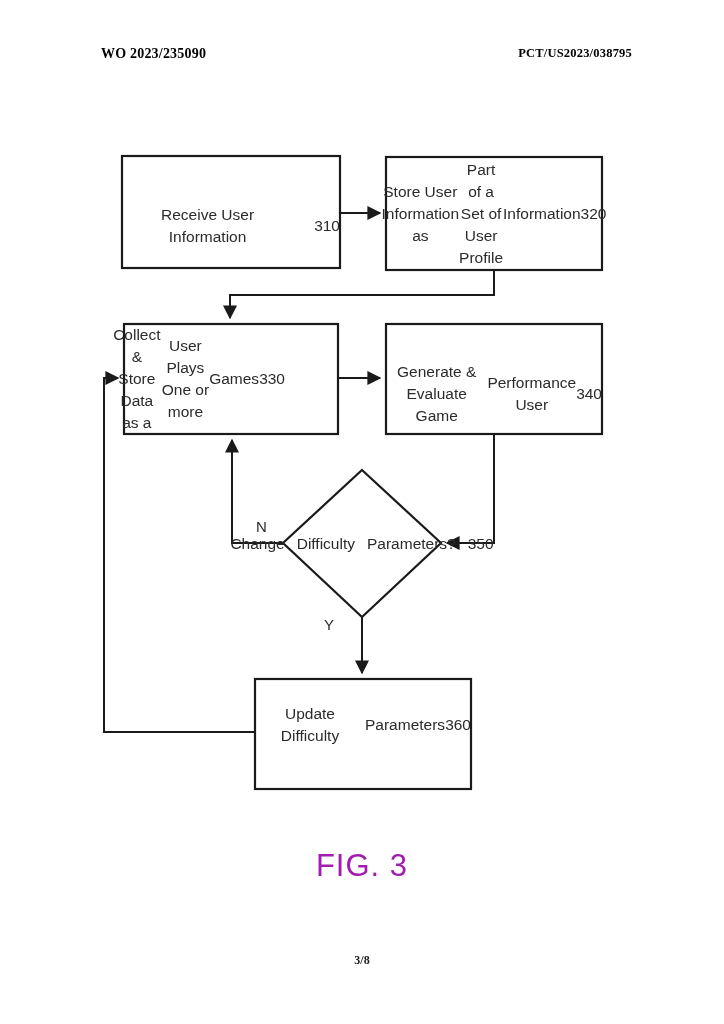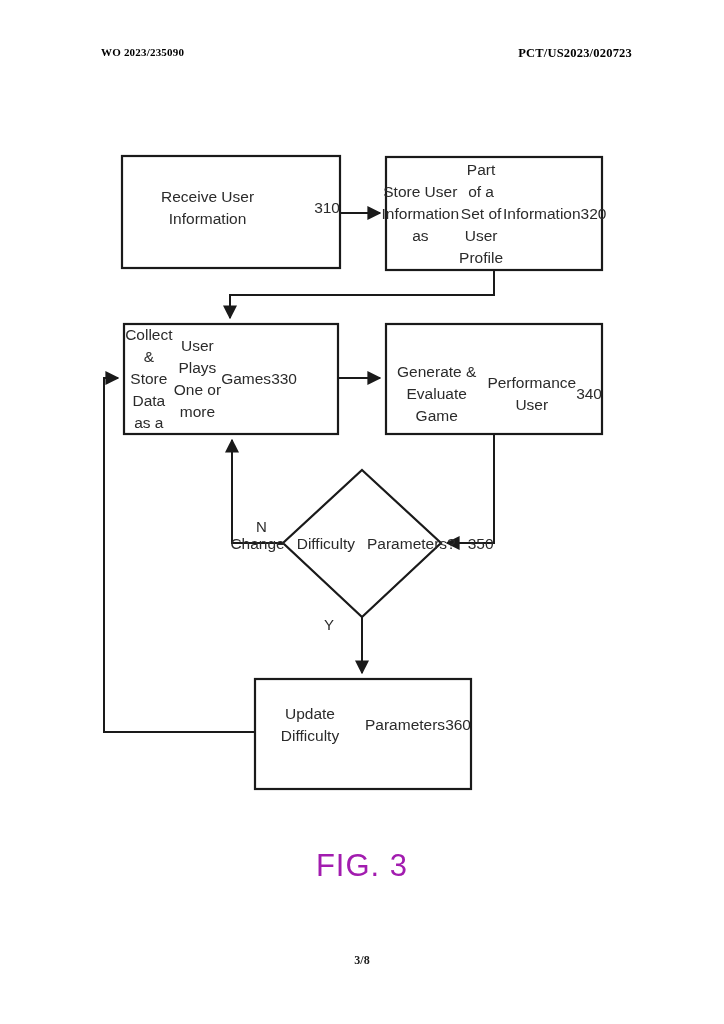--- a/index.html
+++ b/index.html
@@ -24,21 +24,21 @@
     left: 0;
     width: 724px;
     height: 20px;
   }
   .hdr-left {
     position: absolute;
     left: 101px;
     top: 0;
     font-family: "Liberation Serif", serif;
     font-weight: bold;
-    font-size: 11px;
+    font-size: 14px;
     letter-spacing: 0.2px;
     white-space: nowrap;
   }
   .hdr-right {
     position: absolute;
     right: 92px;
     top: 0;
     font-family: "Liberation Serif", serif;
     font-weight: bold;
     font-size: 12.5px;
@@ -109,21 +109,21 @@
     font-weight: bold;
     font-size: 12px;
     color: #1a1a1a;
   }
 </style>
 </head>
 <body>
 
 <div class="page-header">
   <div class="hdr-left">WO 2023/235090</div>
-  <div class="hdr-right">PCT/US2023/020723</div>
+  <div class="hdr-right">PCT/US2023/038795</div>
 </div>
 
 <div class="flow-canvas">
 
   <svg class="flow-svg" viewBox="0 0 724 1024" xmlns="http://www.w3.org/2000/svg">
     <defs>
       <marker id="arrow" viewBox="0 0 10 10" refX="9" refY="5" markerWidth="7" markerHeight="7" orient="auto-start-reverse">
         <path d="M 0 0 L 10 5 L 0 10 z" fill="#1a1a1a"></path>
       </marker>
     </defs>
@@ -154,33 +154,33 @@
       <path d="M 494 434 L 494 543 L 447 543" marker-end="url(#arrow)"></path>
 
       <path d="M 283 543 L 232 543 L 232 440" marker-end="url(#arrow)"></path>
 
       <path d="M 362 617 L 362 673" marker-end="url(#arrow)"></path>
 
       <path d="M 255 732 L 104 732 L 104 378 L 118 378" marker-end="url(#arrow)"></path>
     </g>
   </svg>
 
-  <div class="node-text" style="left:122px; top:152px; width:218px; height:112px;gap:21px;">
+  <div class="node-text" style="left:122px; top:170px; width:218px; height:112px;gap:21px;">
     <div>Receive User Information</div>
     <div class="ref">310</div>
   </div>
 
   <div class="node-text" style="left:386px; top:157px; width:216px; height:113px;">
     <div>Store User Information as</div>
     <div>Part of a Set of User Profile</div>
     <div>Information</div>
     <div class="ref">320</div>
   </div>
 
-  <div class="node-text" style="left:124px; top:324px; width:173px; height:110px;">
+  <div class="node-text" style="left:112px; top:324px; width:173px; height:110px;">
     <div>Collect &amp; Store Data as a</div>
     <div>User Plays One or more</div>
     <div>Games</div>
     <div class="ref">330</div>
   </div>
 
   <div class="node-text" style="left:386px; top:324px; width:216px; height:140px;">
     <div>Generate &amp; Evaluate Game</div>
     <div>Performance User</div>
     <div class="ref">340</div>

